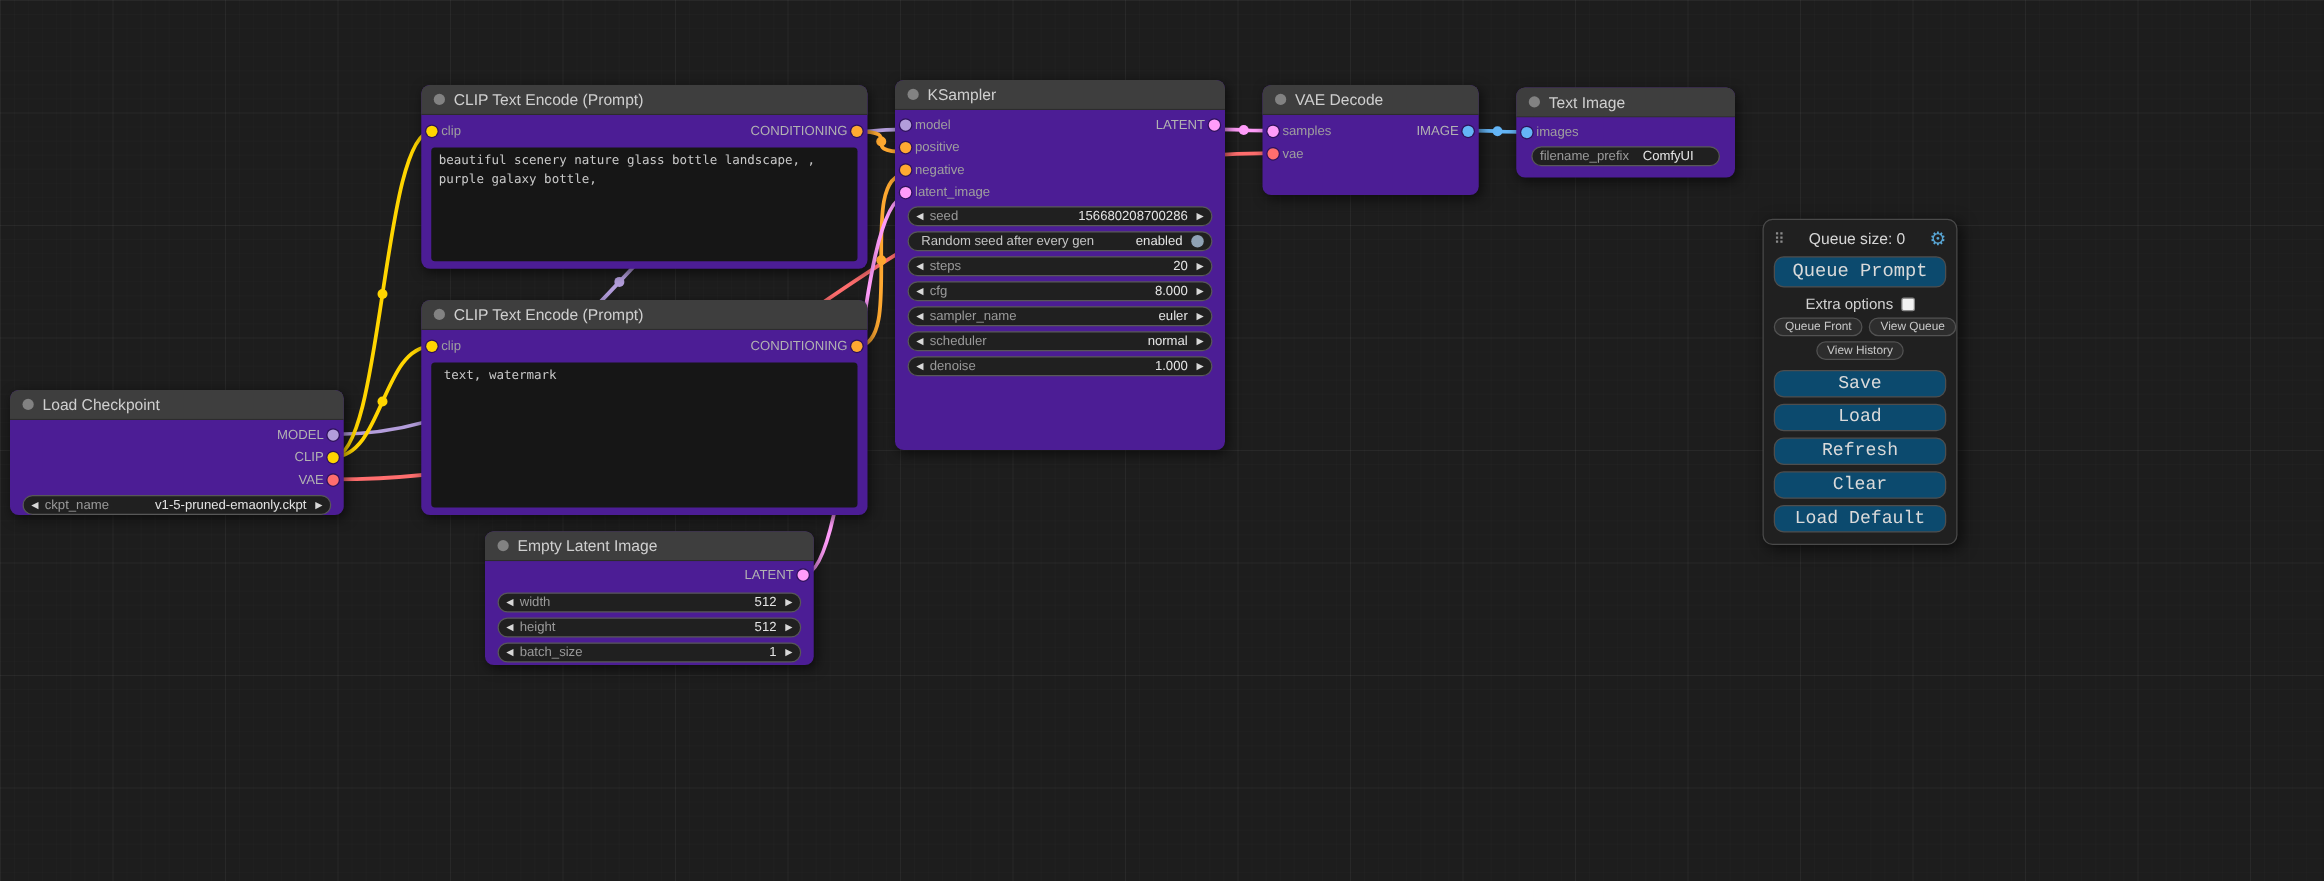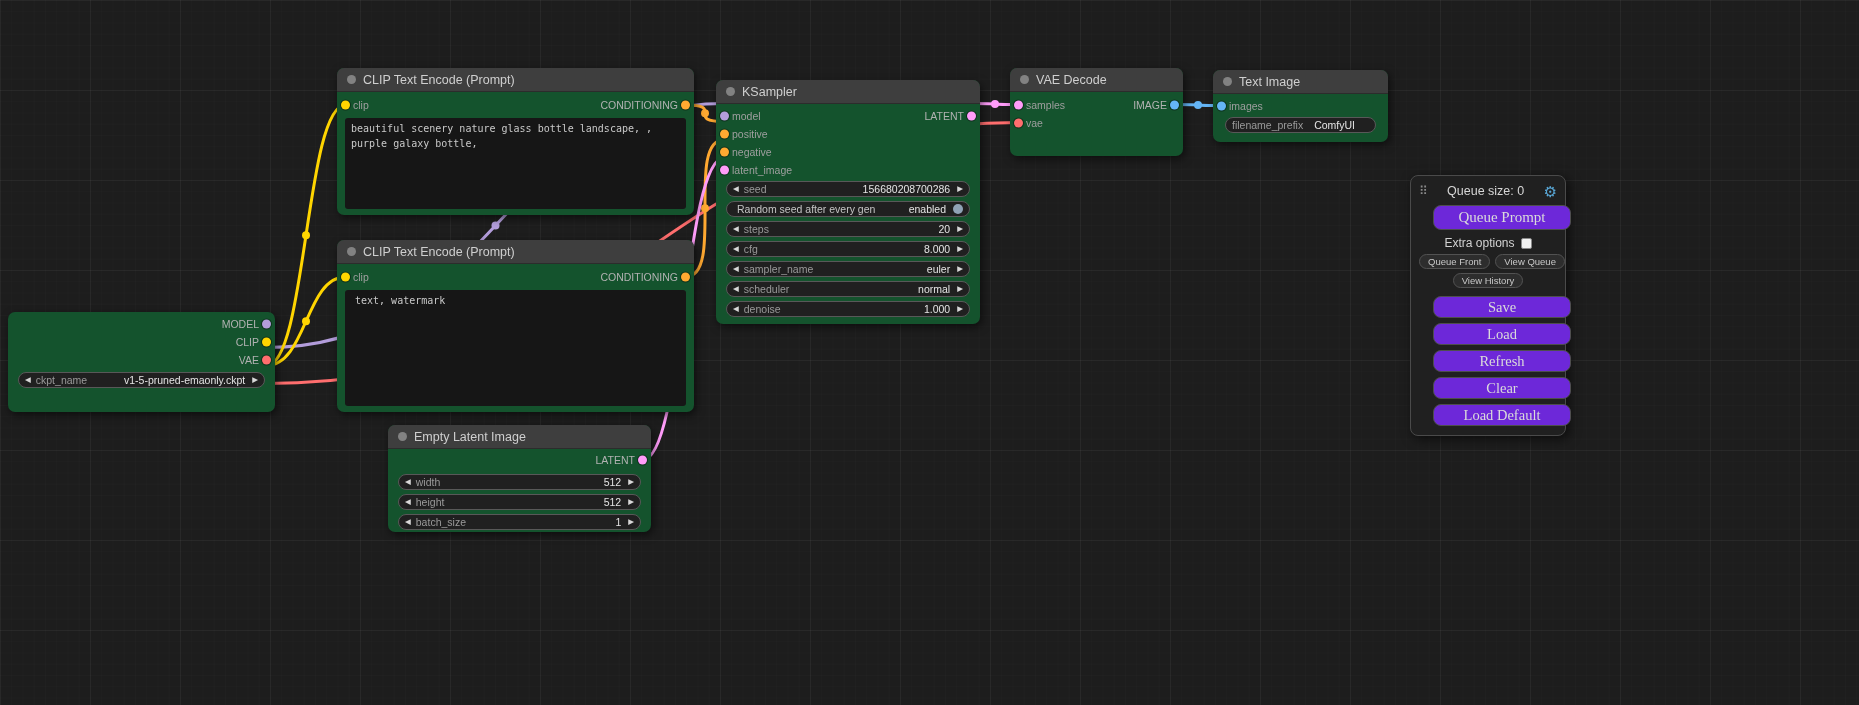--- a/index.html
+++ b/index.html
@@ -12,21 +12,21 @@
       linear-gradient(90deg, rgba(255,255,255,0.035) 1px, transparent 1px) 0 0 / 90px 90px,
       linear-gradient(rgba(255,255,255,0.013) 1px, transparent 1px) 0 0 / 11.25px 11.25px,
       linear-gradient(90deg, rgba(255,255,255,0.013) 1px, transparent 1px) 0 0 / 11.25px 11.25px,
       #1d1d1d;
   }
   #wire-layer { position: absolute; left: 0; top: 0; z-index: 1; }
 
   
   .node {
     position: absolute; z-index: 2;
-    background: #14532d; border-radius: 7px;
+    background: #4c1d95; border-radius: 7px;
     box-shadow: 2px 3px 9px rgba(0,0,0,.55);
     font-size: 10.5px; color: #aaa;
   }
   .node-title {
     height: 24px; display: flex; align-items: center; gap: 7px;
     padding: 0 10px; background: #3e3e3e;
     border-radius: 7px 7px 0 0; border-bottom: 1px solid #2c2c2c;
     cursor: move;
   }
   .title-dot { width: 9px; height: 9px; border-radius: 50%; background: #828282; flex: none; }
@@ -74,23 +74,23 @@
     position: absolute; left: 1410px; top: 175px; width: 156px; z-index: 3;
     background: #202020; border: 1px solid #4a4a4a; border-radius: 8px;
     padding: 5px 8px 9px; box-shadow: 3px 3px 12px rgba(0,0,0,.6);
   }
   .menu-header { display: flex; align-items: center; height: 20px; }
   .drag-handle { color: #8a8a8a; font-size: 12px; cursor: move; }
   .queue-size { flex: 1; text-align: center; font-size: 12.5px; color: #d6d6d6; }
   .gear { font-size: 15px; line-height: 1; cursor: pointer; }
   .menu-btn {
     display: block; width: 100%; height: 22px;
-    background: #6d28d9; border: 1px solid #4e4e4e; border-radius: 8px;
-    color: #dadada; font-size: 14.5px; font-family: Liberation Serif, serif; line-height: 1;
-    cursor: pointer; margin-top: 5px; margin-left: 14px;
+    background: #0c4a6e; border: 1px solid #4e4e4e; border-radius: 8px;
+    color: #dadada; font-size: 14.5px; font-family: Liberation Mono, monospace; line-height: 1;
+    cursor: pointer; margin-top: 5px;
   }
   .queue-prompt-btn { height: 25px; font-size: 15px; margin-top: 4px; }
   .extra-row {
     display: flex; align-items: center; justify-content: center; gap: 6px;
     margin-top: 6px; font-size: 12px; color: #d2d2d2; height: 14px;
   }
   .checkbox { width: 11px; height: 11px; background: #f2f2f2; border: 1px solid #8a8a8a; border-radius: 2px; cursor: pointer; }
   .pill-row { display: flex; gap: 5px; margin-top: 4px; }
   .pill-row.center { justify-content: center; }
   .pill-btn {
@@ -119,20 +119,24 @@
     <circle cx="705" cy="208.25" r="4" fill="#FFA931"></circle>
     <path d="M 642.5 460 C 683.5 460, 683.5 157.5, 724.5 157.5" stroke="#FF9CF9" stroke-width="3" fill="none" stroke-linecap="round"></path>
     <circle cx="683.5" cy="308.75" r="4" fill="#FF9CF9"></circle>
     <path d="M 971.5 103.5 C 1011.5 103.5, 978.5 104.5, 1018.5 104.5" stroke="#FF9CF9" stroke-width="3" fill="none" stroke-linecap="round"></path>
     <circle cx="995" cy="104" r="4" fill="#FF9CF9"></circle>
     <path d="M 1174.5 104.5 C 1214.5 104.5, 1181.5 105.5, 1221.5 105.5" stroke="#64B5F6" stroke-width="3" fill="none" stroke-linecap="round"></path>
     <circle cx="1198" cy="105" r="4" fill="#64B5F6"></circle>
   </svg>
 
 <div class="node" style="left:8px;top:312px;width:267px;height:100px">
+  <div class="node-title">
+    <span class="title-dot"></span>
+    <span class="title-text">Load Checkpoint</span>
+  </div>
   <div class="slots">
     <div class="srow">
       <span class="out-label">MODEL</span>
       <span class="dot out" style="background: rgb(179, 157, 219);"></span>
     </div>
     <div class="srow">
       <span class="out-label">CLIP</span>
       <span class="dot out" style="background: rgb(255, 213, 0);"></span>
     </div>
     <div class="srow">
@@ -200,21 +204,21 @@
     </div>
     <div class="widget">
       <span class="warrow">◀</span>
       <span class="wlabel">batch_size</span>
       <span class="wvalue">1</span>
       <span class="warrow">▶</span>
     </div>
   </div>
 </div>
 
-<div class="node" style="left:716px;top:80px;width:264px;height:244px">
+<div class="node" style="left:716px;top:64px;width:264px;height:296px">
   <div class="node-title">
     <span class="title-dot"></span>
     <span class="title-text">KSampler</span>
   </div>
   <div class="slots">
     <div class="srow">
       <span class="dot in" style="background: rgb(179, 157, 219);"></span>
       <span class="in-label">model</span>
       <span class="out-label">LATENT</span>
       <span class="dot out" style="background: rgb(255, 156, 249);"></span>

